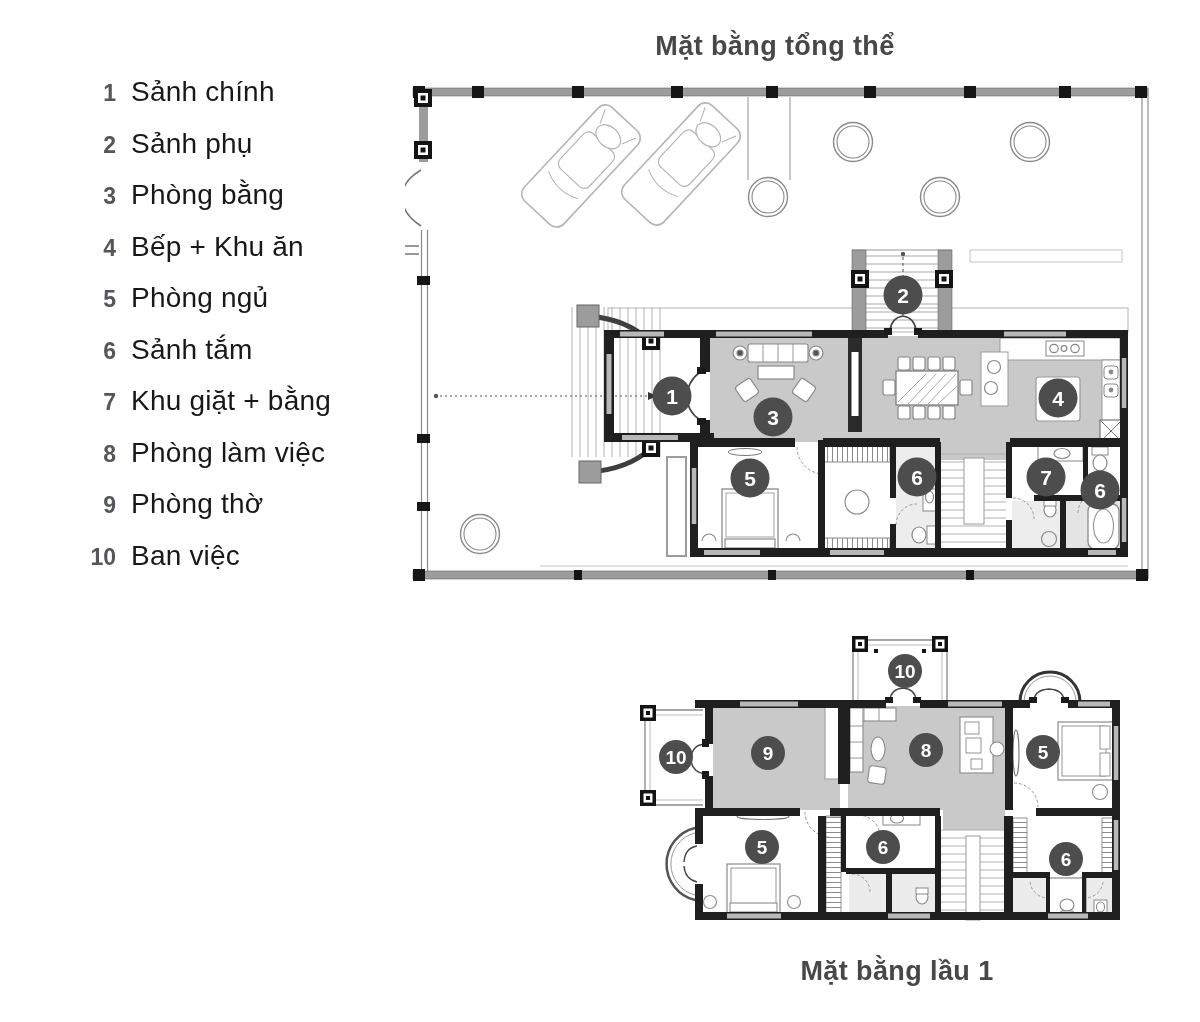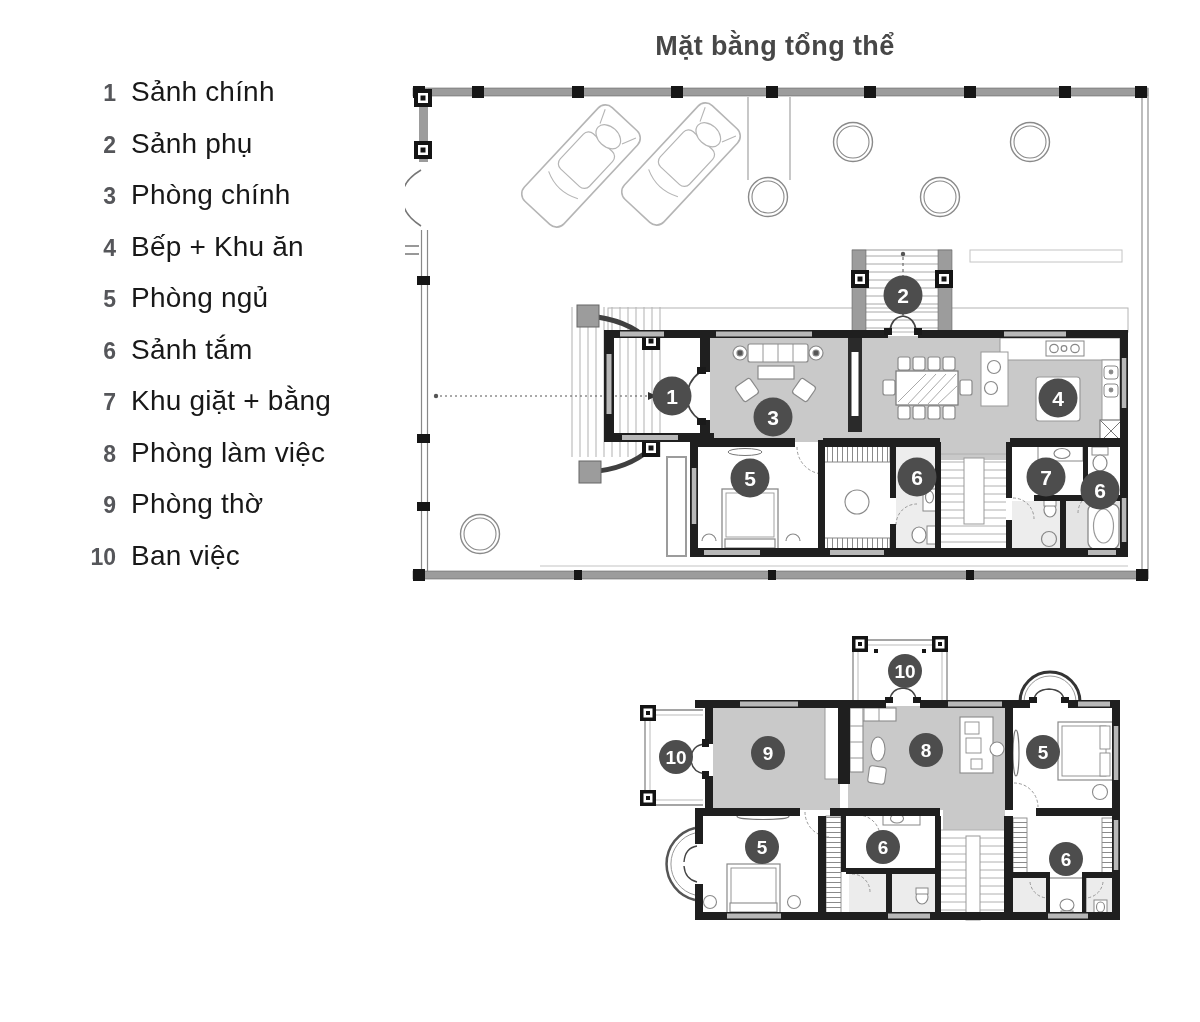--- a/index.html
+++ b/index.html
@@ -34,21 +34,21 @@
     <div class="legend-row">
         <span class="legend-num">1</span>
         <span class="legend-label">Sảnh chính</span>
       </div>
     <div class="legend-row">
         <span class="legend-num">2</span>
         <span class="legend-label">Sảnh phụ</span>
       </div>
     <div class="legend-row">
         <span class="legend-num">3</span>
-        <span class="legend-label">Phòng chính</span>
+        <span class="legend-label">Phòng bằng</span>
       </div>
     <div class="legend-row">
         <span class="legend-num">4</span>
         <span class="legend-label">Bếp + Khu ăn</span>
       </div>
     <div class="legend-row">
         <span class="legend-num">5</span>
         <span class="legend-label">Phòng ngủ</span>
       </div>
     <div class="legend-row">
@@ -517,13 +517,14 @@
 
   <div class="marker sm" style="left:905px;top:671px">10</div>
   <div class="marker sm" style="left:676px;top:757px">10</div>
   <div class="marker sm" style="left:768px;top:753px">9</div>
   <div class="marker sm" style="left:926px;top:750px">8</div>
   <div class="marker sm" style="left:1043px;top:752px">5</div>
   <div class="marker sm" style="left:762px;top:847px">5</div>
   <div class="marker sm" style="left:883px;top:847px">6</div>
   <div class="marker sm" style="left:1066px;top:859px">6</div>
 
+  <div id="title-bottom" class="plan-title">Mặt bằng lầu 1</div>
 </div>
 
 </body></html>

